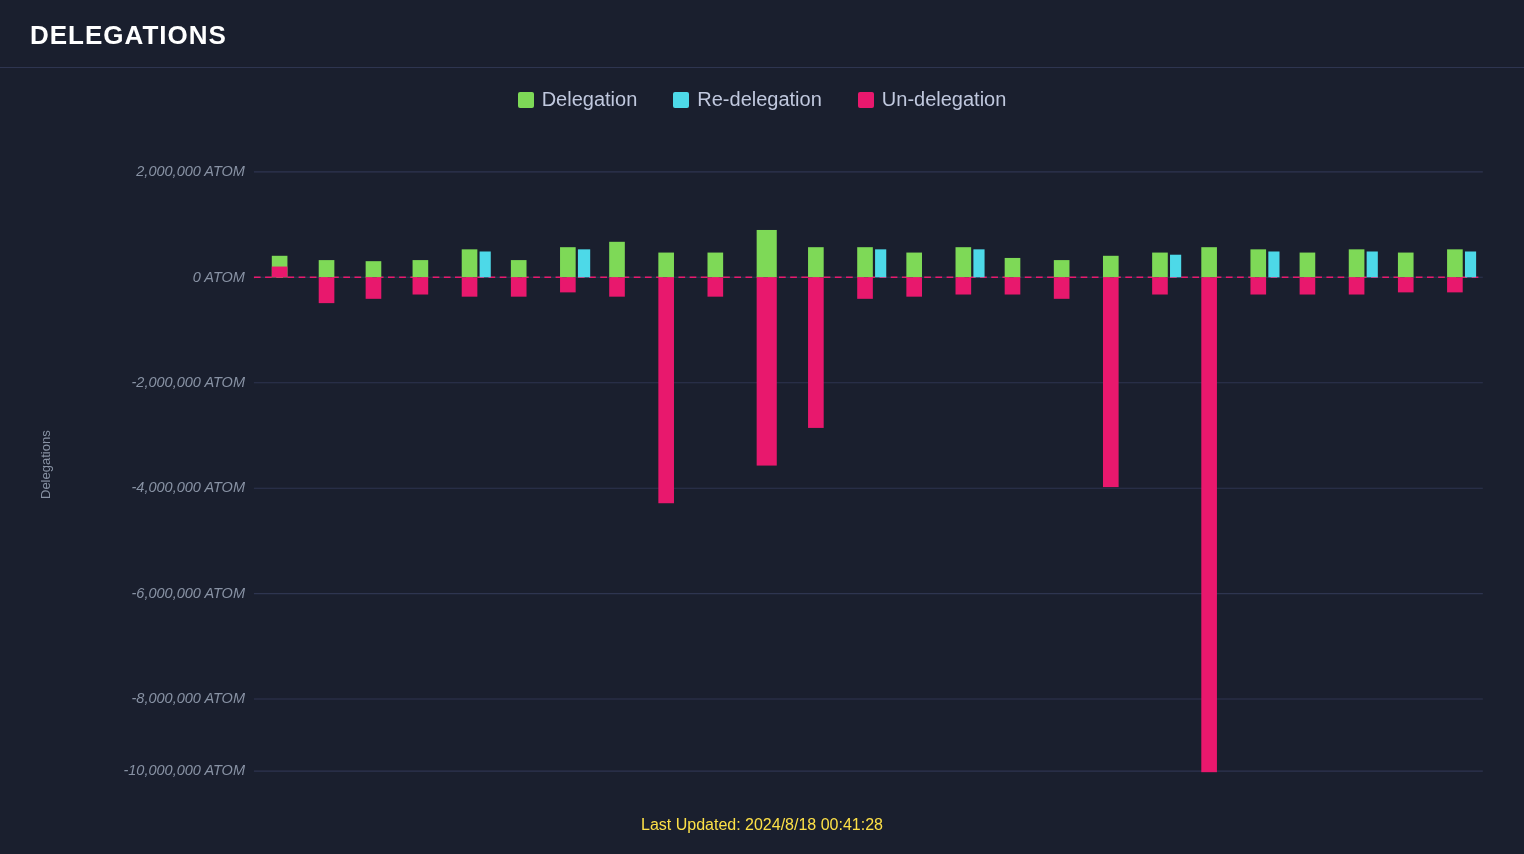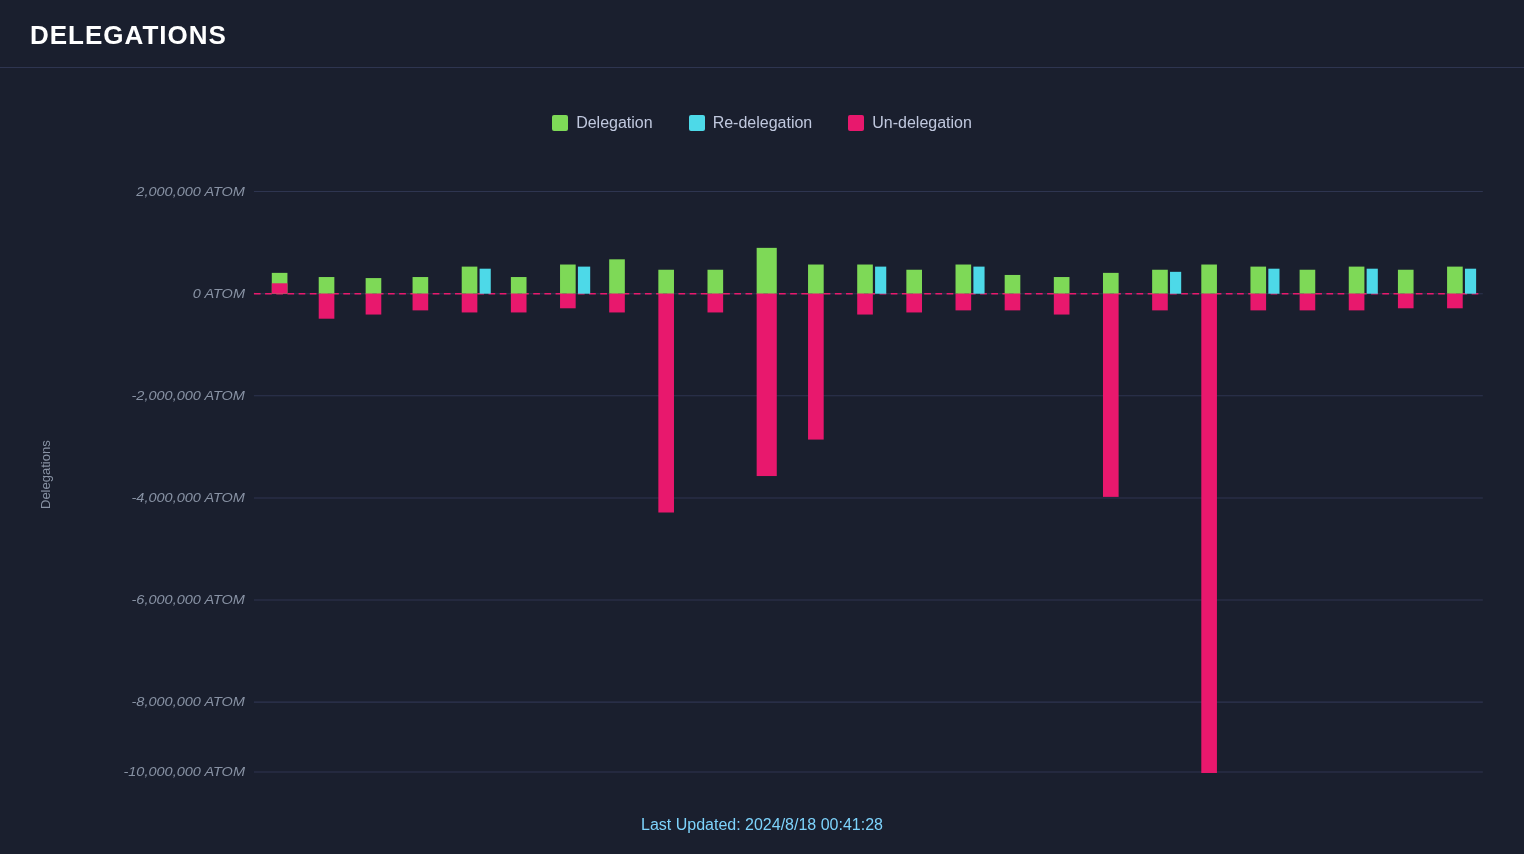--- a/index.html
+++ b/index.html
@@ -37,23 +37,22 @@
       display: flex;
       justify-content: center;
       align-items: center;
       gap: 36px;
       margin-bottom: 20px;
     }
     .legend-item {
       display: flex;
       align-items: center;
       gap: 8px;
-      font-size: 16px;
+      font-size: 20px;
       color: #c0c8de;
-      margin-top: 26px;
     }
     .legend-color {
       width: 16px;
       height: 16px;
       border-radius: 2px;
     }
     .chart-area {
       flex: 1;
       display: flex;
       position: relative;
@@ -75,21 +74,21 @@
       flex-direction: column;
     }
     .chart-inner {
       flex: 1;
       position: relative;
       font-style: italic;
     }
     .footer-text {
       text-align: center;
       font-size: 16px;
-      color: #7dd3fc;
+      color: #fde047;
       padding: 18px 0 10px 0;
     }
     svg.chart-svg {
       position: absolute;
       top: 0; left: 0; width: 100%; height: 100%;
     }
   </style>
 </head>
 <body>
 

